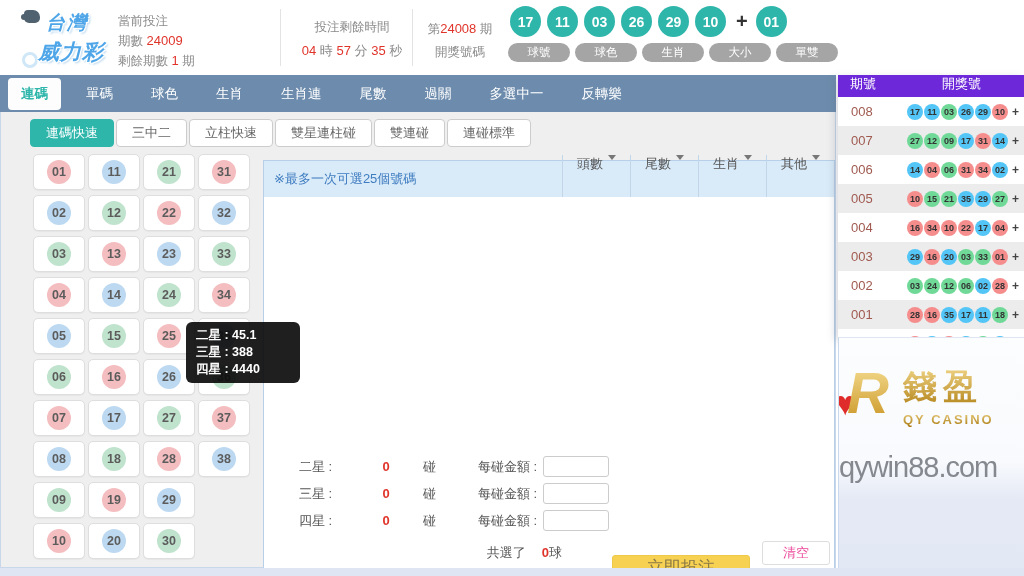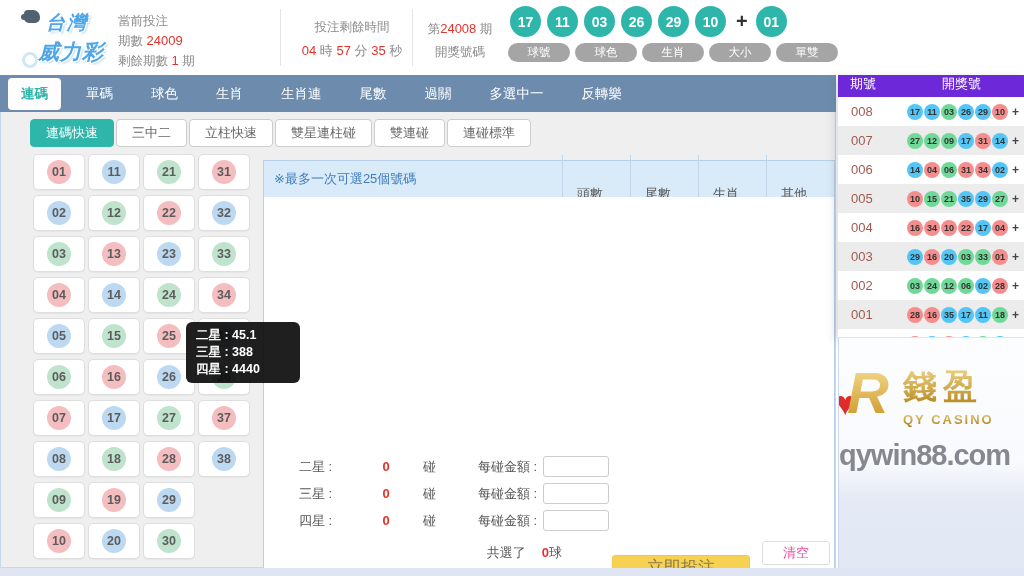--- a/index.html
+++ b/index.html
@@ -54,21 +54,21 @@
   .ncircle { width:24px; height:24px; border-radius:50%; display:flex; align-items:center; justify-content:center;
       font-size:12.5px; font-weight:bold; color:#5c5c5c; }
   .c-red { background:#f4bdbf; } .c-blue { background:#bcd9f1; } .c-green { background:#bfe3cd; }
 
   
   .bet-panel { position:absolute; left:263px; top:160px; width:572px; height:416px; background:#fff;
       border:1px solid #b7cfe8; display:flex; flex-direction:column; }
   .panel-head { height:36px; background:#d9eaf8; display:flex; align-items:center; flex-shrink:0; }
   .panel-note { color:#3e7cc0; font-size:13px; padding-left:10px; flex:1; }
   .dropdown { width:68px; height:48px; border-left:1px solid #c2d6ea; color:#555; font-size:13px;
-      display:flex; align-items:flex-end; justify-content:center; gap:5px; cursor:pointer; }
+      display:flex; align-items:flex-start; justify-content:center; gap:5px; cursor:pointer; }
   .caret { width:0; height:0; border-left:4px solid transparent; border-right:4px solid transparent; border-top:5px solid #777; }
   .select-area { flex:1; background:#fff; }
   .bet-form { padding:2px 0 0 7px; }
   .form-row { height:27px; display:flex; align-items:center; font-size:13px; color:#555; }
   .f-label { width:64px;margin-left:28px; }
   .f-count { width:46px; text-align:center; font-weight:bold; }
   .f-unit { margin-left:14px; }
   .f-amt { margin-left:42px; }
   .f-input { margin-left:6px; width:66px; height:21px; border:1px solid #ccc; border-radius:3px; font-size:12px; padding:0 4px; }
   .actions-row { height:25px; margin:6px 4px 10px 0; display:flex; align-items:center; justify-content:flex-end; font-size:13px; color:#555; }
@@ -103,21 +103,21 @@
   .wm-mono { position:relative; width:58px; height:62px; flex-shrink:0; }
   .wm-heart { position:absolute; left:-4px; bottom:4px; font-size:34px; color:#e02b2b; }
   .wm-r { position:absolute; left:8px; top:-6px; font-size:58px; font-weight:bold; font-style:italic;
       background:linear-gradient(180deg,#f8e29a,#c8921e); -webkit-background-clip:text; background-clip:text;
       color:transparent; }
   .wm-brandcol { margin-left:6px; }
   .wm-cn { font-size:34px; font-weight:bold; letter-spacing:6px;
       background:linear-gradient(180deg,#f3d98c,#b07f14); -webkit-background-clip:text; background-clip:text; color:transparent; }
   .wm-en { font-size:13px; font-weight:bold; letter-spacing:2px; margin-top:2px;
       background:linear-gradient(180deg,#eccf7f,#a97a12); -webkit-background-clip:text; background-clip:text; color:transparent; }
-  .wm-url { margin-top:12px; font-size:29px; font-weight:bold; color:#85898f; letter-spacing:-1px; }
+  .wm-url { margin-top:24px; font-size:29px; font-weight:normal; color:#85898f; letter-spacing:-1px; }
 
   
   .odds-tooltip { position:absolute; left:186px; top:322px; width:114px; background:rgba(12,12,12,.92);
       border-radius:6px; padding:5px 10px; color:#fff; font-size:12.5px; font-weight:600; line-height:1.37; z-index:20; }
 
   .bottom-bar { position:absolute; left:0; top:568px; width:1024px; height:8px; background:#dfe5f3; }
 </style>
 </head>
 <body>
 

